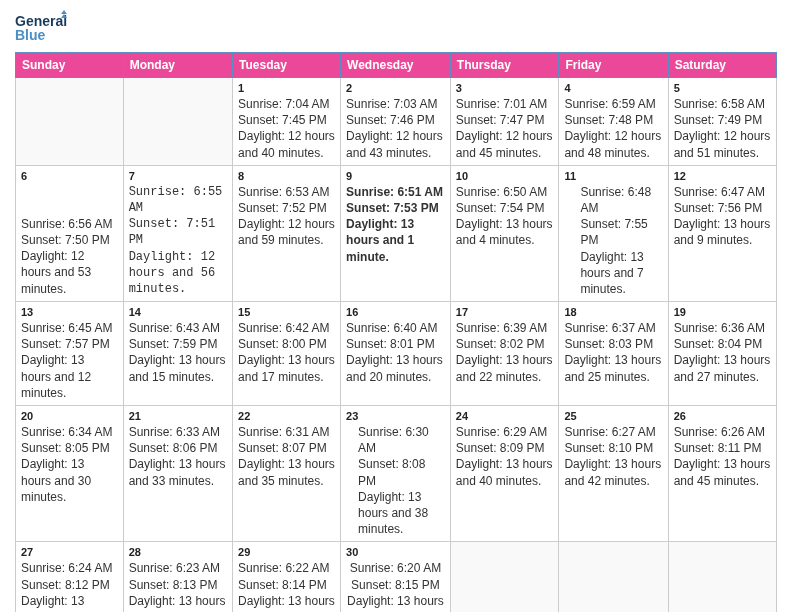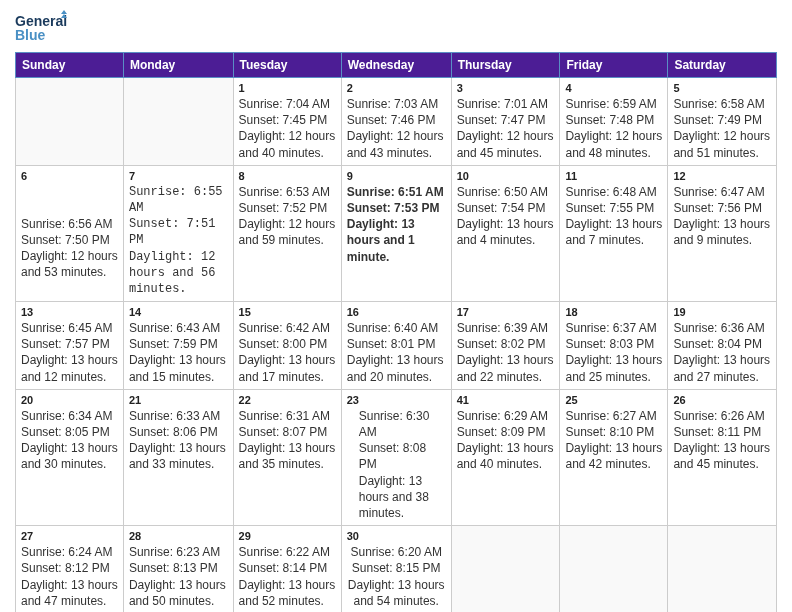--- a/index.html
+++ b/index.html
@@ -36,21 +36,21 @@
     .subtitle {
       font-size: 13px;
       color: #444;
     }
     .calendar {
       width: 100%;
       border-collapse: collapse;
       border: 1px solid #ccc;
     }
     .calendar th {
-      background: #4c1d95;
+      background: #ec4899;
       color: #fff;
       text-align: left;
       padding: 5px 6px;
       font-size: 12px;
       font-weight: bold;
       border: 1px solid #5a8ec5;
     }
     .calendar td {
       vertical-align: top;
       padding: 4px 5px;
@@ -172,21 +172,21 @@
 Daylight: 13 hours and 1 minute.</div>
           </td>
           <td>
             <span class="day-num">10</span>
             <div class="day-info" style="white-space: pre-line;">Sunrise: 6:50 AM
 Sunset: 7:54 PM
 Daylight: 13 hours and 4 minutes.</div>
           </td>
           <td>
             <span class="day-num">11</span>
-            <div class="day-info" style="white-space: pre-line;">Sunrise: 6:48 AM
+            <div class="day-info" style="white-space: pre-line; margin-left: 16px;">Sunrise: 6:48 AM
 Sunset: 7:55 PM
 Daylight: 13 hours and 7 minutes.</div>
           </td>
           <td>
             <span class="day-num">12</span>
             <div class="day-info" style="white-space: pre-line;">Sunrise: 6:47 AM
 Sunset: 7:56 PM
 Daylight: 13 hours and 9 minutes.</div>
           </td>
         </tr>
@@ -253,21 +253,21 @@
 Sunset: 8:07 PM
 Daylight: 13 hours and 35 minutes.</div>
           </td>
           <td>
             <span class="day-num">23</span>
             <div class="day-info" style="white-space: pre-line; margin-left: 12px;">Sunrise: 6:30 AM
 Sunset: 8:08 PM
 Daylight: 13 hours and 38 minutes.</div>
           </td>
           <td>
-            <span class="day-num">41</span>
+            <span class="day-num">24</span>
             <div class="day-info" style="white-space: pre-line;">Sunrise: 6:29 AM
 Sunset: 8:09 PM
 Daylight: 13 hours and 40 minutes.</div>
           </td>
           <td>
             <span class="day-num">25</span>
             <div class="day-info" style="white-space: pre-line;">Sunrise: 6:27 AM
 Sunset: 8:10 PM
 Daylight: 13 hours and 42 minutes.</div>
           </td>

